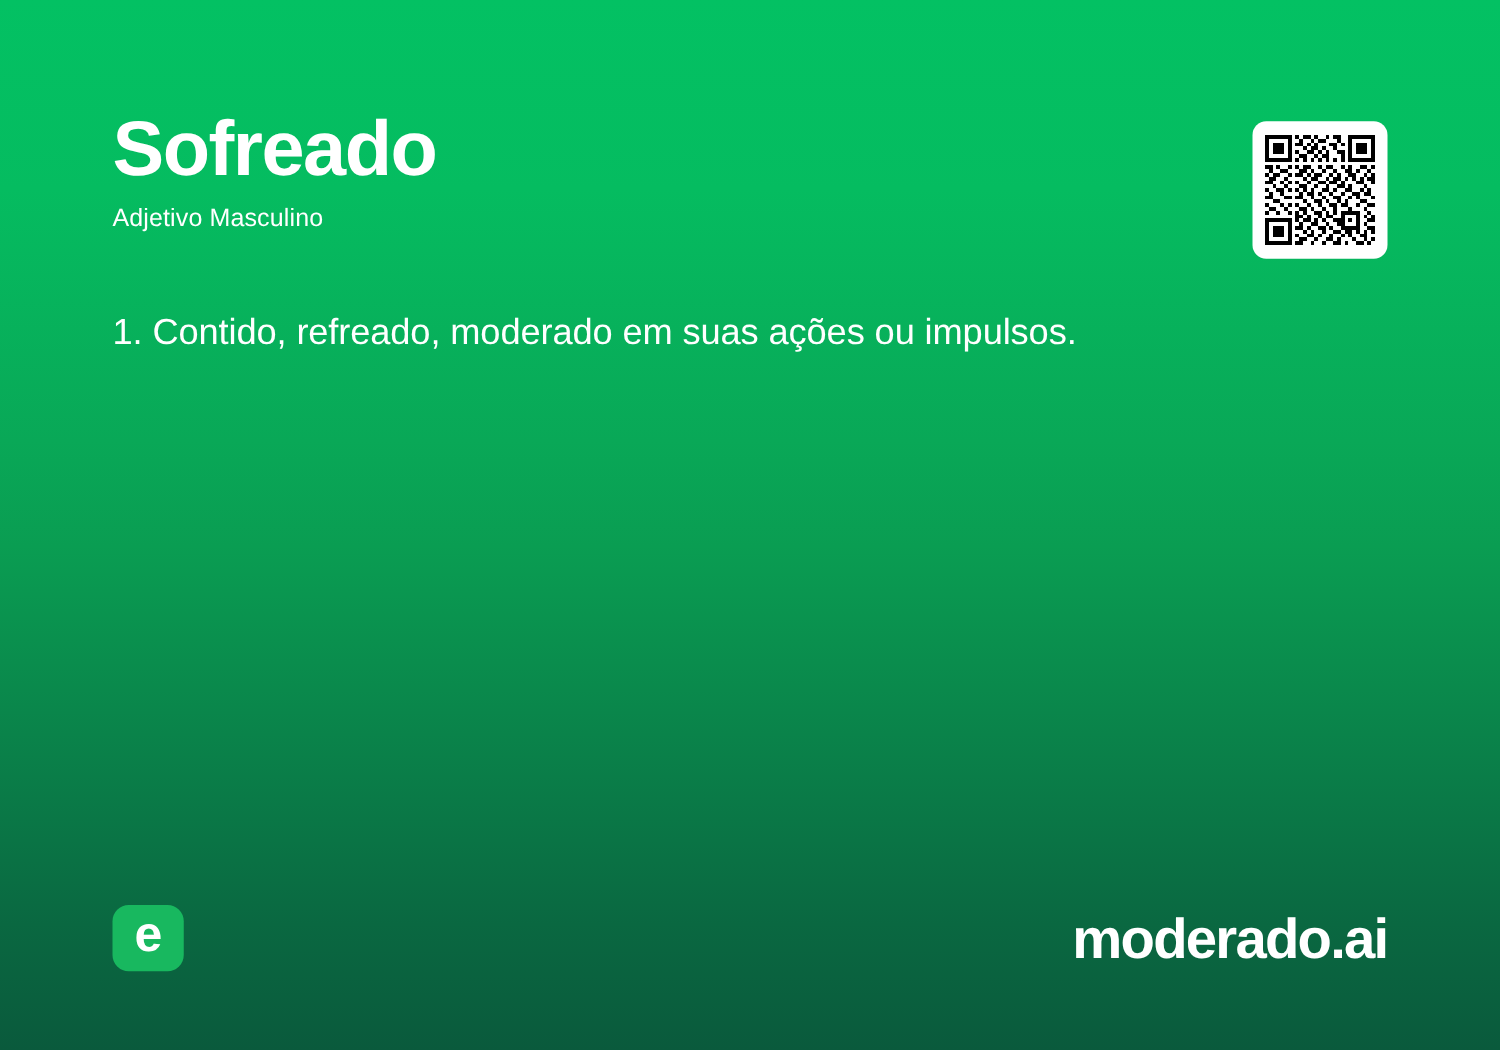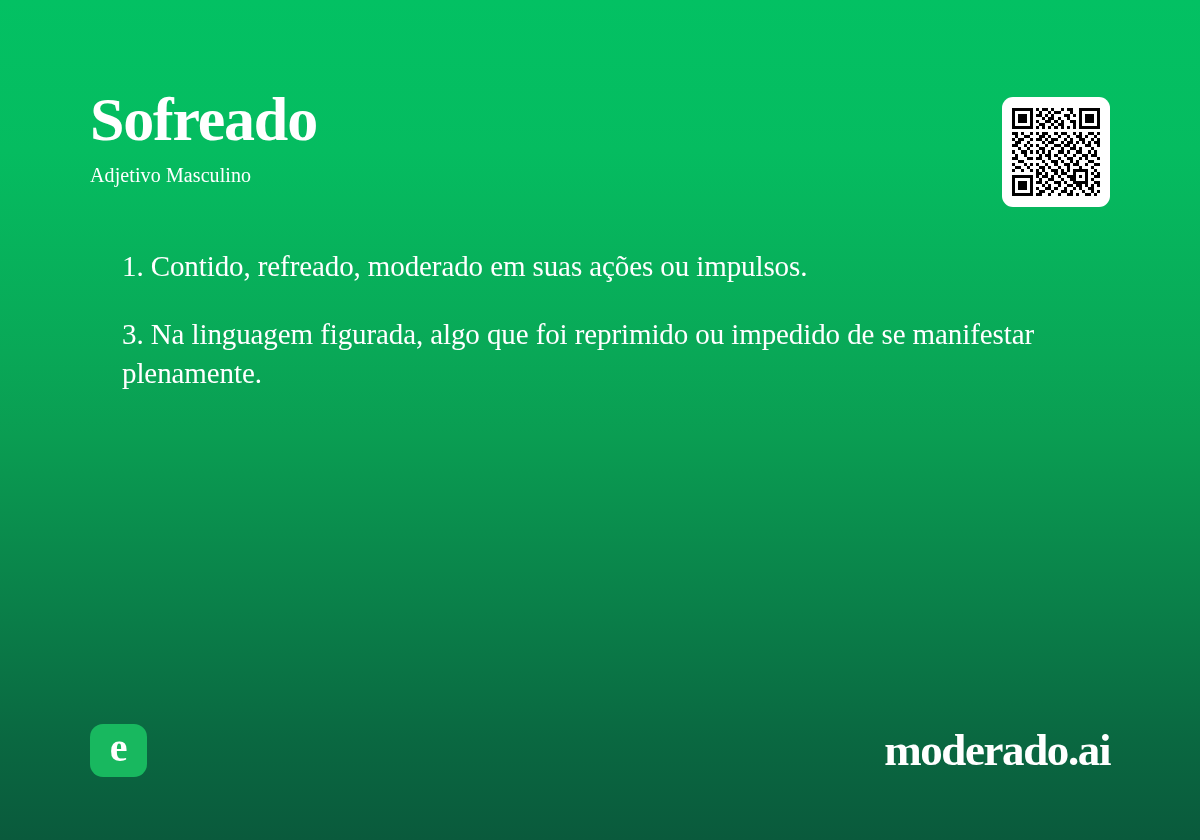--- a/index.html
+++ b/index.html
@@ -18,21 +18,21 @@
     background: linear-gradient(
       180deg,
       #03c163 0%,
       #05bc60 18%,
       #09a857 42%,
       #0a9d52 52%,
       #0a8049 72%,
       #0a6841 88%,
       #0a5a3c 100%
     );
-    font-family: Liberation Serif, serif;
+    font-family: Liberation Sans, sans-serif;
     color: #ffffff;
     -webkit-font-smoothing: antialiased;
   }
 
   
   .header {
     position: absolute;
     left: 90px;
     top: 88px;
     right: 90px;
@@ -84,21 +84,20 @@
     width: 88px;
     height: 88px;
   }
 
   
   .definitions {
     position: absolute;
     left: 90px;
     top: 247px;
     width: 1025px;
-    margin-left: 32px;
   }
 
   .definition {
     font-size: 29px;
     font-weight: 400;
     line-height: 39px;
     letter-spacing: -0.1px;
     color: #ffffff;
     margin: 0 0 29px 0;
   }
@@ -401,21 +400,20 @@
           <rect x="21" y="28" width="1" height="1"></rect>
             <rect x="24" y="28" width="2" height="1"></rect>
           <rect x="27" y="28" width="1" height="1"></rect>
         </g>
       </svg>
     </div>
   </div>
 
   <div class="definitions">
     <p class="definition">1. Contido, refreado, moderado em suas ações ou impulsos.</p>
-    <p class="definition">3. Na linguagem figurada, algo que foi reprimido ou impedido de se manifestar plenamente.</p>
   </div>
 
   <div class="footer">
     <div class="logo-mark">
       <span class="logo-mark-letter">e</span>
     </div>
     <div class="brand">moderado.ai</div>
   </div>
 
 </div>

